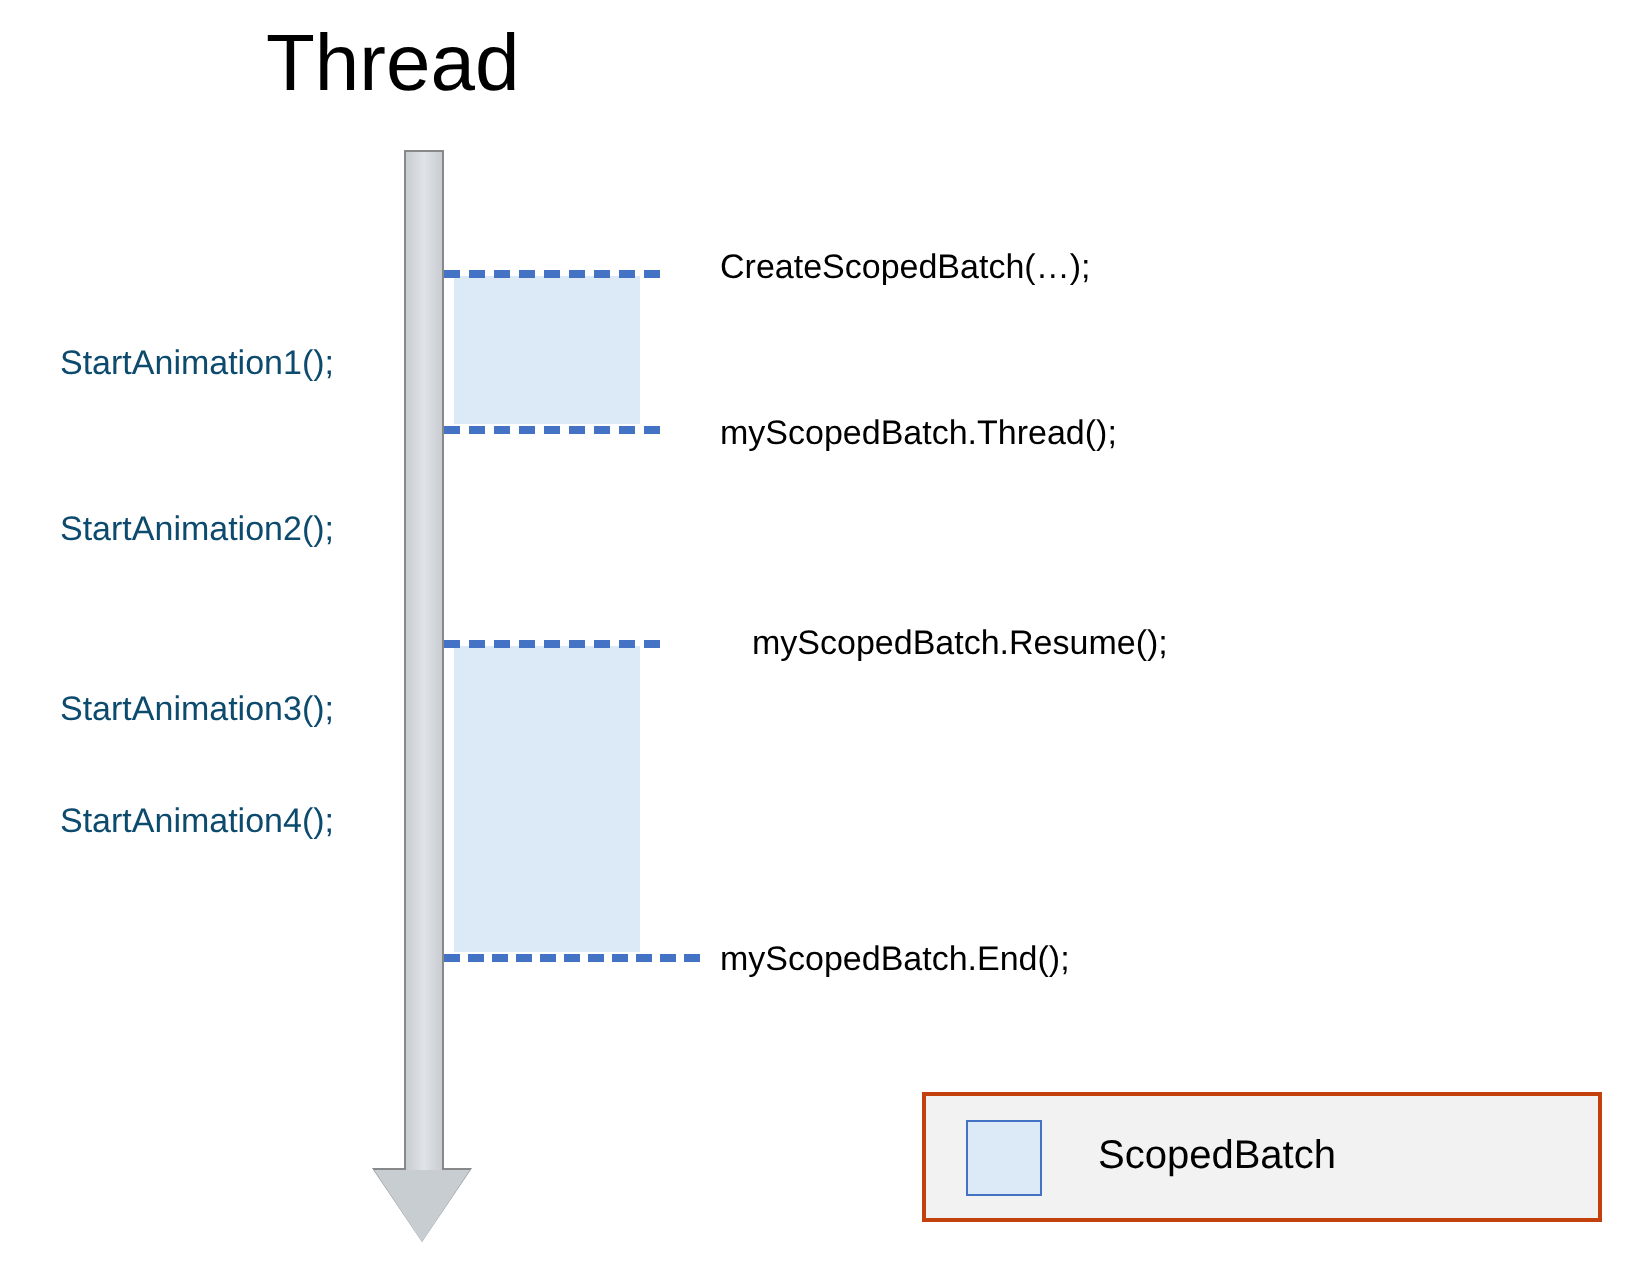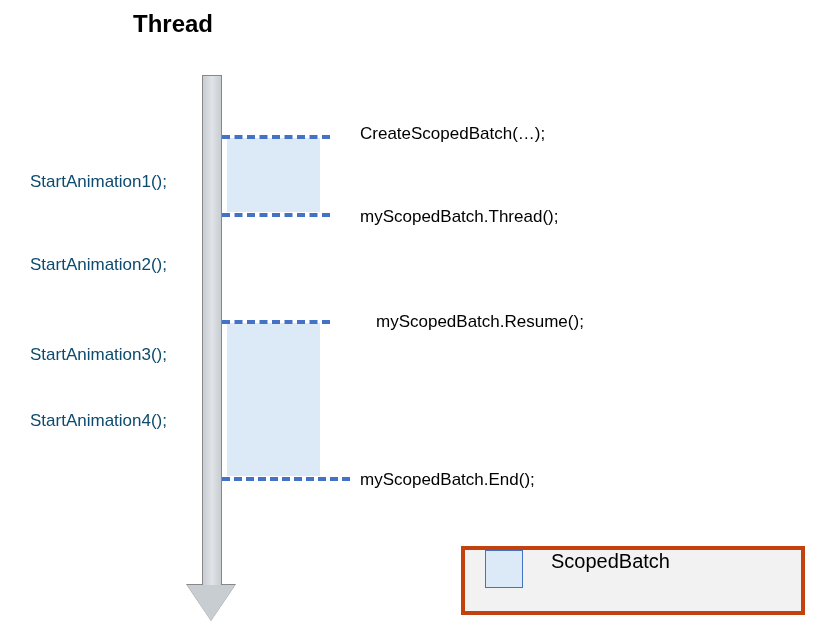--- a/index.html
+++ b/index.html
@@ -6,22 +6,22 @@
       margin: 0;
       padding: 0;
       width: 826px;
       height: 637px;
       font-family: 'Segoe UI', Tahoma, sans-serif;
       background: white;
       position: relative;
     }
     .title {
       position: absolute;
-      font-size: 24px;
-      font-weight: 700;
+      font-size: 40px;
+      font-weight: 400;
       color: #000;
       text-align: right;
     }
     .arrow-shaft {
       position: absolute;
       background: linear-gradient(to right, #c8cdd2, #e0e3e7, #c8cdd2);
       border: 1px solid #888;
       border-bottom: none;
     }
     .arrow-head {
@@ -63,23 +63,24 @@
       color: #0c4a6e;
       text-align: right;
     }
     .label-right {
       position: absolute;
       font-size: 17px;
       color: #000;
     }
     .legend-box {
       position: absolute;
-      border: 4px solid #c2410c;
+      border: 2px solid #c2410c;
       background: #f2f2f2;
       display: flex;
+      align-items: center;
       padding: 0 20px;
     }
     .legend-swatch {
       width: 36px;
       height: 36px;
       background: #dce9f6;
       border: 1.5px solid #4472c4;
       margin-right: 28px;
     }
     .legend-text {
@@ -100,21 +101,21 @@
 <div class="dashed-line" style="left:222px; top:135px; width:108px;"></div>
 <div class="dashed-line" style="left:222px; top:213px; width:108px;"></div>
 
 <div class="batch-rect" style="left:227px; top:323px; width:93px; height:153px; border-top:none; border-bottom:none;"></div>
 <div class="dashed-line" style="left:222px; top:320px; width:108px;"></div>
 <div class="dashed-line" style="left:222px; top:477px; width:128px;"></div>
 
 <div class="label-left" style="left:30px; top:172px;">StartAnimation1();</div>
 <div class="label-left" style="left:30px; top:255px;">StartAnimation2();</div>
 <div class="label-left" style="left:30px; top:345px;text-align:right;">StartAnimation3();</div>
-<div class="label-left" style="left:30px; top:401px;margin-top:10px;">StartAnimation4();</div>
+<div class="label-left" style="left:30px; top:401px;">StartAnimation4();</div>
 
 <div class="label-right" style="left:360px; top:124px;">CreateScopedBatch(…);</div>
 <div class="label-right" style="left:360px; top:207px;">myScopedBatch.Thread();</div>
 <div class="label-right" style="left:376px; top:312px;">myScopedBatch.Resume();</div>
 <div class="label-right" style="left:360px; top:470px;">myScopedBatch.End();</div>
 
 <div class="legend-box" style="left:461px; top:546px; width:296px; height:61px;">
   <div class="legend-swatch"></div>
   <div class="legend-text">ScopedBatch</div>
 </div>

